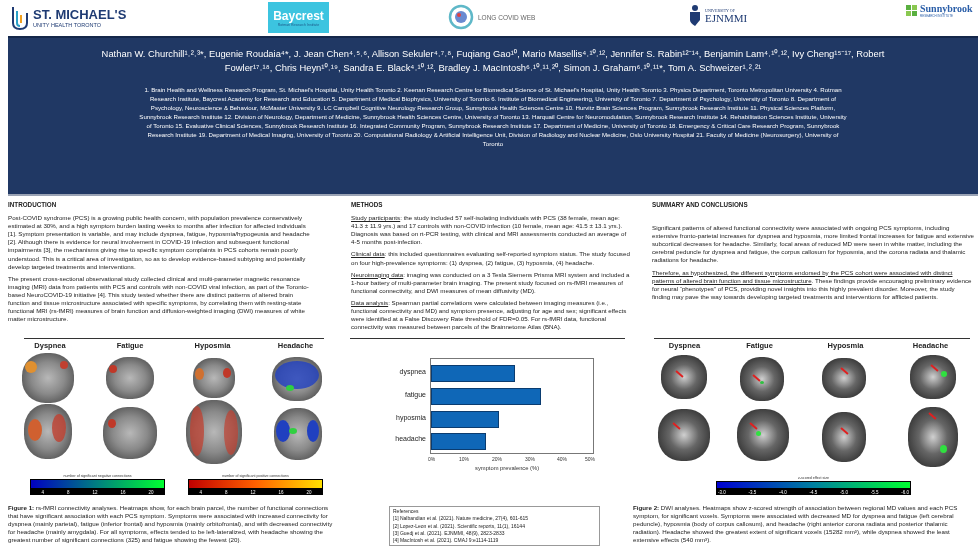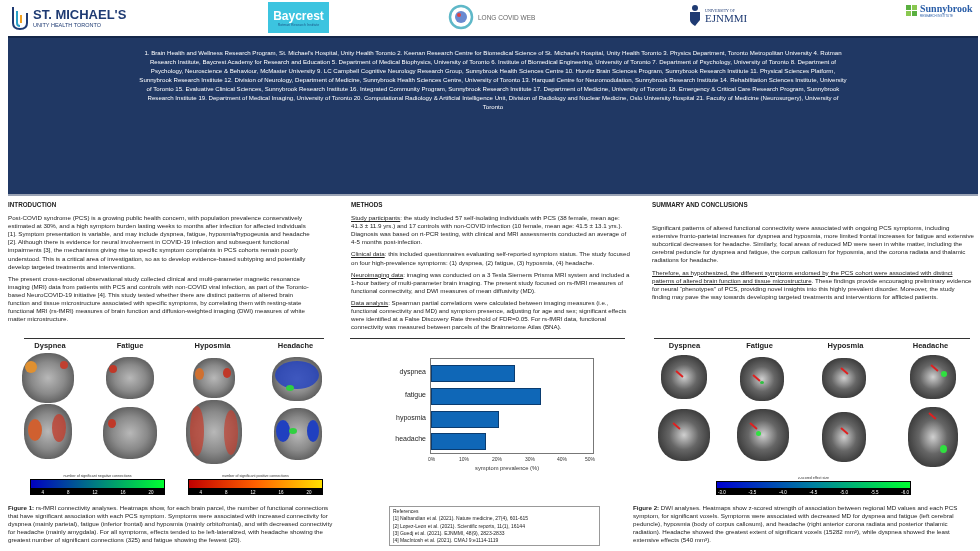--- a/index.html
+++ b/index.html
@@ -79,20 +79,22 @@
       </svg>
     <div style="margin-left:2px">
       <div style="font-size:10px;font-weight:bold;color:#2a5ea8;font-family:'Liberation Serif',serif;line-height:10px">Sunnybrook</div>
       <div style="font-size:3px;color:#2a5ea8">RESEARCH INSTITUTE</div>
     </div>
   </div>
 </div>
 
 <div class="banner">
   <div class="authors">
+    <div>Nathan W. Churchill¹˒²˒³*, Eugenie Roudaia⁴*, J. Jean Chen⁴˒⁵˒⁶, Allison Sekuler⁴˒⁷˒⁸, Fuqiang Gao¹⁰, Mario Masellis⁴˒¹⁰˒¹², Jennifer S. Rabin¹²⁻¹⁴, Benjamin Lam⁴˒¹⁰˒¹², Ivy Cheng¹⁵⁻¹⁷, Robert</div>
+    <div>Fowler¹⁷˒¹⁸, Chris Heyn¹⁰˒¹⁹, Sandra E. Black⁴˒¹⁰˒¹², Bradley J. MacIntosh⁶˒¹⁰˒¹¹˒²⁰, Simon J. Graham⁶˒¹⁰˒¹¹*, Tom A. Schweizer¹˒²˒²¹</div>
   </div>
   <div class="affils">1. Brain Health and Wellness Research Program, St. Michael's Hospital, Unity Health Toronto      2. Keenan Research Centre for Biomedical Science of St. Michael's Hospital, Unity Health Toronto      3. Physics Department, Toronto Metropolitan University      4. Rotman Research Institute, Baycrest Academy for Research and Education      5. Department of Medical Biophysics, University of Toronto      6. Institute of Biomedical Engineering, University of Toronto      7. Department of Psychology, University of Toronto      8. Department of Psychology, Neuroscience &amp; Behaviour, McMaster University      9. LC Campbell Cognitive Neurology Research Group, Sunnybrook Health Sciences Centre      10. Hurvitz Brain Sciences Program, Sunnybrook Research Institute      11. Physical Sciences Platform, Sunnybrook Research Institute      12. Division of Neurology, Department of Medicine, Sunnybrook Health Sciences Centre, University of Toronto      13. Harquail Centre for Neuromodulation, Sunnybrook Research Institute      14. Rehabilitation Sciences Institute, University of Toronto      15. Evaluative Clinical Sciences, Sunnybrook Research Institute      16. Integrated Community Program, Sunnybrook Research Institute      17. Department of Medicine, University of Toronto      18. Emergency &amp; Critical Care Research Program, Sunnybrook Research Institute      19. Department of Medical Imaging, University of Toronto      20. Computational Radiology &amp; Artificial Intelligence Unit, Division of Radiology and Nuclear Medicine, Oslo University Hospital      21. Faculty of Medicine (Neurosurgery), University of Toronto</div>
 </div>
 <div class="vtop"></div>
 
 <div class="col" style="left:8px;top:201px;width:305px">
   <div class="h">INTRODUCTION</div>
   <p>Post-COVID syndrome (PCS) is a growing public health concern, with population prevalence conservatively estimated at 30%, and a high symptom burden lasting weeks to months after infection for affected individuals [1]. Symptom presentation is variable, and may include dyspnea, fatigue, hyposmia/hypogeusia and headache [2]. Although there is evidence for neural involvement in COVID-19 infection and subsequent functional impairments [3], the mechanisms giving rise to specific symptom complaints in PCS cohorts remain poorly understood. This is a critical area of investigation, so as to develop evidence-based subtyping and potentially develop targeted treatments and interventions.</p>
   <p>The present cross-sectional observational study collected clinical and multi-parameter magnetic resonance imaging (MRI) data from patients with PCS and controls with non-COVID viral infection, as part of the Toronto-based NeuroCOVID-19 initiative [4]. This study tested whether there are distinct patterns of altered brain function and tissue microstructure associated with specific symptoms, by correlating them with resting-state functional MRI (rs-fMRI) measures of brain function and diffusion-weighted imaging (DWI) measures of white matter microstructure.</p>
 </div>

